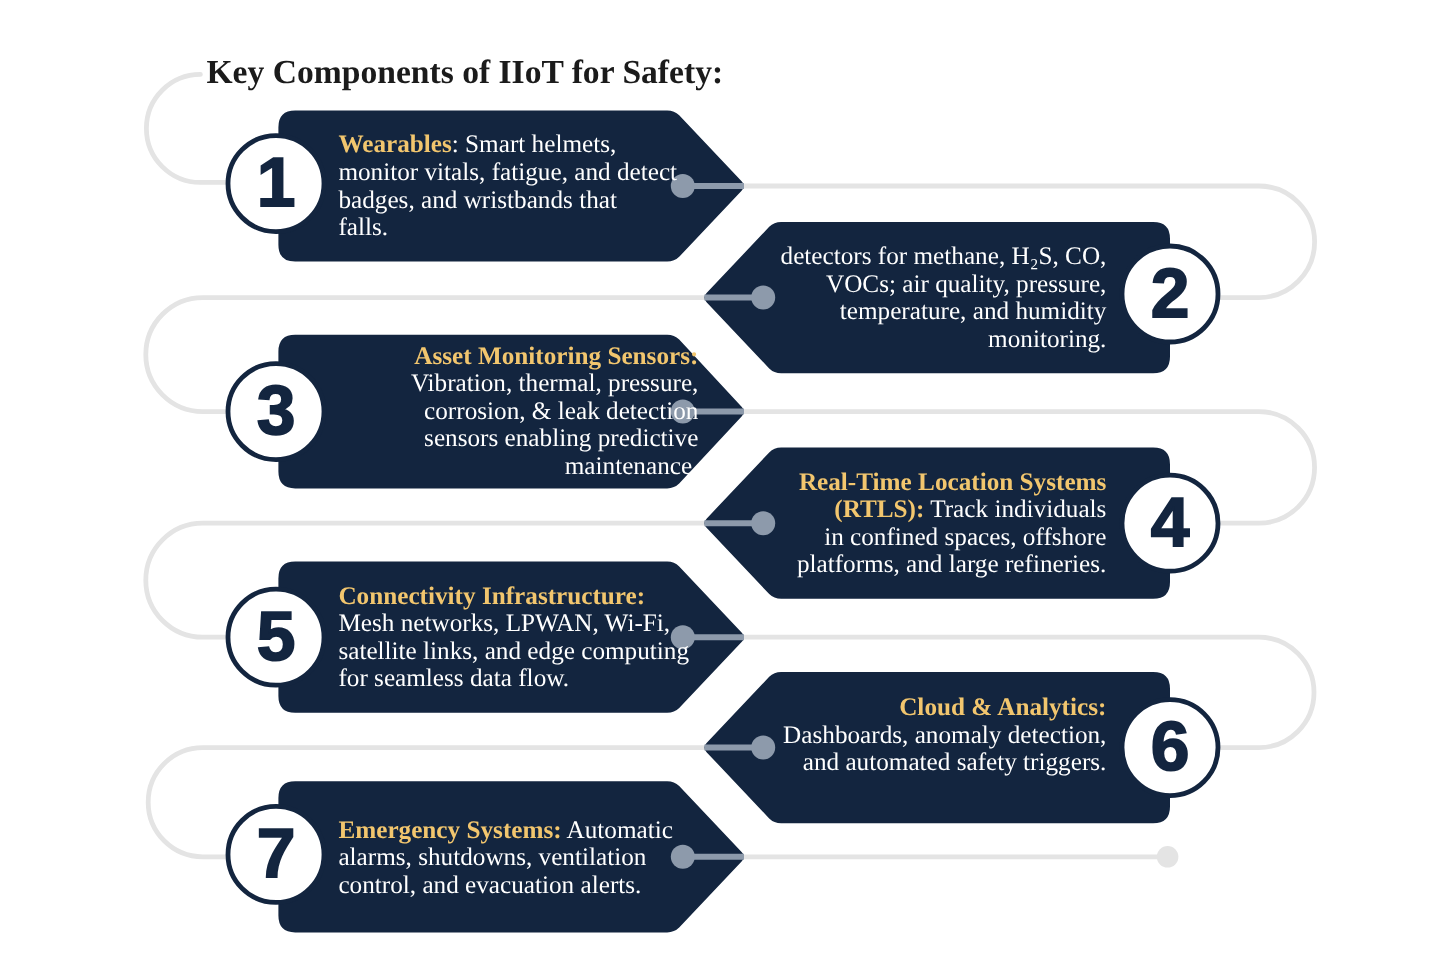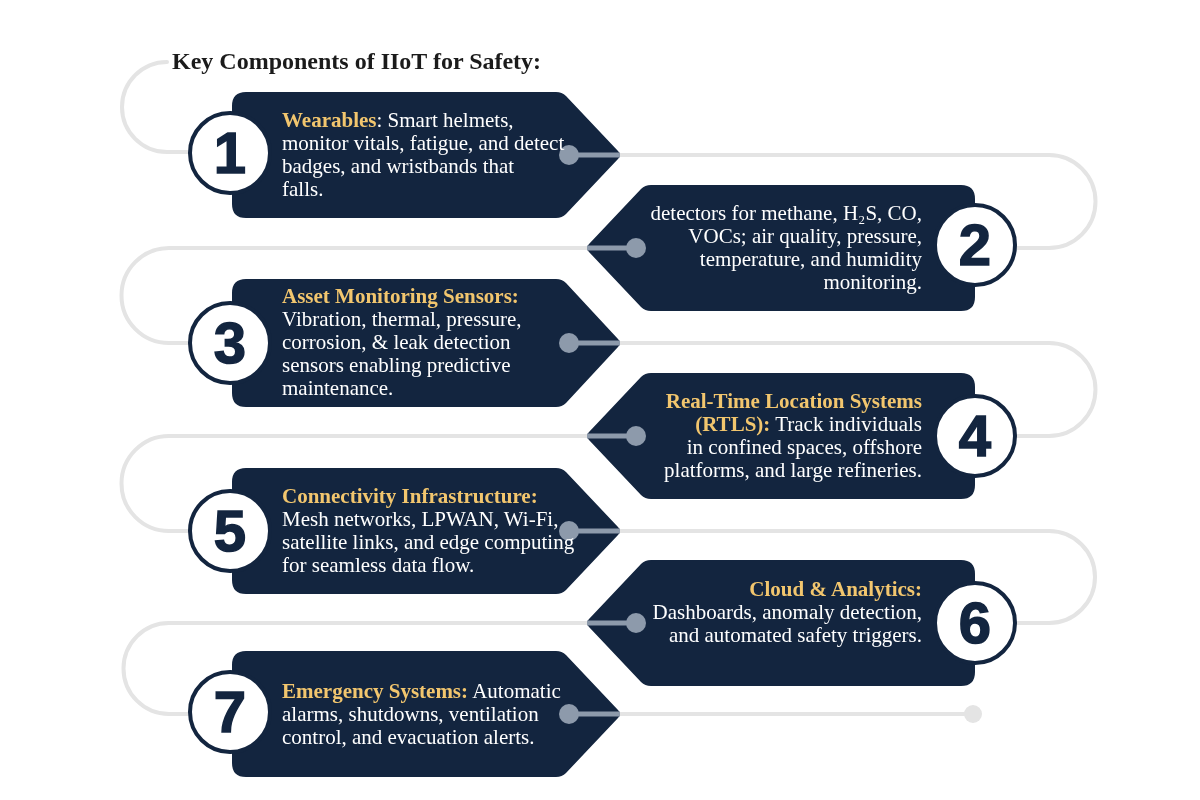--- a/index.html
+++ b/index.html
@@ -1,20 +1,20 @@
 <!DOCTYPE html>
 <html><head>
   <meta charset="utf-8">
   <style>
     html, body { margin: 0; padding: 0; background: #ffffff; }
     #canvas { position: relative; width: 1200px; height: 800px; overflow: hidden; background: #ffffff; }
     svg.layer { position: absolute; left: 0; top: 0; }
     .title {
       position: absolute; left: 172px; top: 47px;
-      font-family: "Liberation Serif", serif; font-weight: bold; font-size: 24px;
+      font-family: "Liberation Serif", serif; font-weight: bold; font-size: 28px;
       color: #1b1b1b; white-space: nowrap; line-height: 28px;
     }
     .tag-text {
       position: absolute; width: 300px;
       display: flex; flex-direction: column; justify-content: center;
       font-family: "Liberation Serif", serif; font-size: 21px; line-height: 23px;
       color: #ffffff;
     }
     .tag-text.left { left: 282px; text-align: left; }
     .tag-text.right { left: 622px; text-align: right; }
@@ -98,21 +98,21 @@
     <div class="line">falls.</div>
   </div>
 
   <div class="tag-text right" style="top:185px;height:126px;">
     <div class="line">detectors for methane, H₂S, CO,</div>
     <div class="line">VOCs; air quality, pressure,</div>
     <div class="line">temperature, and humidity</div>
     <div class="line">monitoring.</div>
   </div>
 
-  <div class="tag-text left" style="top:279px;height:126px;">
+  <div class="tag-text left" style="top:279px;height:126px;align-items:flex-end;">
     <div class="line em">Asset Monitoring Sensors:</div>
     <div class="line">Vibration, thermal, pressure,</div>
     <div class="line">corrosion, &amp; leak detection</div>
     <div class="line">sensors enabling predictive</div>
     <div class="line">maintenance.</div>
   </div>
 
   <div class="tag-text right" style="top:373px;height:126px;">
     <div class="line em">Real-Time Location Systems</div>
     <div class="line"><span class="em">(RTLS):</span><span> Track individuals</span></div>

